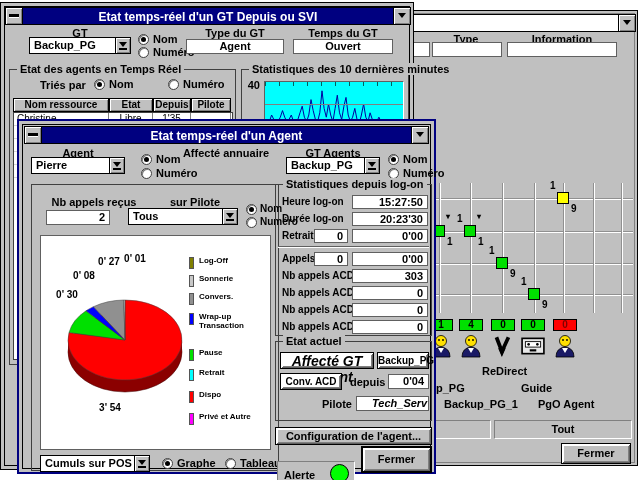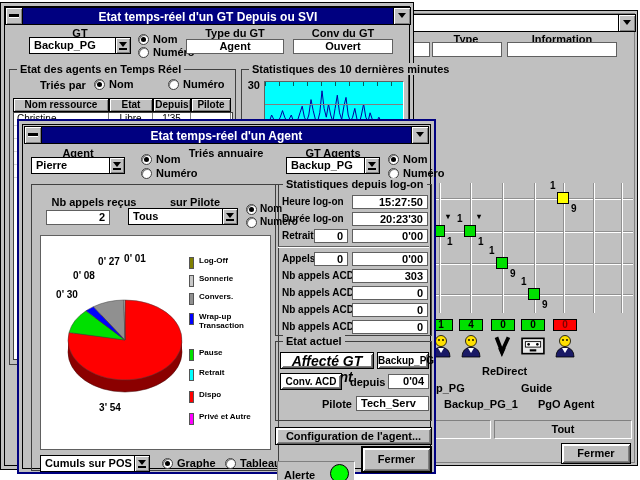--- a/index.html
+++ b/index.html
@@ -24,21 +24,21 @@
   .minbtn { right:0; border-left:1px solid #000; }
   .sysdash { position:absolute; left:3px; top:6px; width:10px; height:3px; background:#000; box-shadow:0 1px 0 #fff; }
   .tri-down { position:absolute; left:4px; top:5px; width:0; height:0;
     border-left:4px solid transparent; border-right:4px solid transparent; border-top:5px solid #000; }
   .lbl { position:absolute; font-weight:bold; font-size:11px; white-space:nowrap; }
   .lbl.c { text-align:center; }
   .fld { position:absolute; background:#fff; border:1px solid #606060; font-weight:bold;
     font-size:11px; line-height:13px; white-space:nowrap; overflow:hidden; }
   .fld.r { text-align:right; padding-right:4px; }
   .fld.c { text-align:center; }
-  .fld.l { padding-left:4px; }
+  .fld.l { padding-left:15px;font-style:italic; }
   .combo { position:absolute; background:#fff; border:1px solid #000; font-weight:bold;
     font-size:11px; line-height:15px; padding-left:4px; white-space:nowrap; }
   .carrow { position:absolute; right:0; top:0; bottom:0; width:15px; background:#c0c0c0;
     border-left:1px solid #000; box-shadow: inset 1px 1px 0 #fff, inset -1px -1px 0 #808080; }
   .carrow .tri { position:absolute; left:3px; top:4px; width:0; height:0;
     border-left:4px solid transparent; border-right:4px solid transparent; border-top:5px solid #000; }
   .carrow .bar { position:absolute; left:3px; top:10px; width:8px; height:2px; background:#000; }
   .radio { position:absolute; width:11px; height:11px; border-radius:50%; background:#fff;
     border:1px solid #404040; box-shadow: inset 1px 1px 0 #808080; }
   .radio.sel::after { content:""; position:absolute; left:2px; top:2px; width:5px; height:5px;
@@ -195,21 +195,21 @@
         <div class="bar"></div>
       </div>
   </div>
   <div class="radio sel" style="left:137px; top:31px;"></div>
   <div class="rlbl" style="left:152px; top:30px;">Nom</div>
   <div class="radio" style="left:137px; top:44px;"></div>
   <div class="rlbl" style="left:152px; top:43px;">Numéro</div>
 
   <div class="lbl c" style="left:185px; top:24px; width:98px;">Type du GT</div>
   <div class="fld c" style="left:185px; top:36px; width:98px; height:15px;">Agent</div>
-  <div class="lbl c" style="left:292px; top:24px; width:100px;">Conv du GT</div>
+  <div class="lbl c" style="left:292px; top:24px; width:100px;">Temps du GT</div>
   <div class="fld c" style="left:292px; top:36px; width:100px; height:15px;">Ouvert</div>
 
   <div class="group" style="left:8px; top:66px; width:227px; height:296px;">
     <div class="glabel">Etat des agents en Temps Réel</div>
     <div class="lbl" style="left:30px; top:9px;">Triés par</div>
     <div class="radio sel" style="left:84px; top:9px;"></div>
     <div class="rlbl" style="left:99px; top:8px;">Nom</div>
     <div class="radio" style="left:158px; top:9px;"></div>
     <div class="rlbl" style="left:173px; top:8px;">Numéro</div>
     <div id="agents-header" style="position:absolute; left:3px; top:28px; width:220px; height:14px; white-space:nowrap; font-size:0;"><div class="hdrcell" style="width: 96px; height: 14px; line-height: 12px;">Nom ressource</div><div class="hdrcell" style="width: 44px; height: 14px; line-height: 12px;">Etat</div><div class="hdrcell" style="width: 38px; height: 14px; line-height: 12px;">Depuis</div><div class="hdrcell" style="width: 40px; height: 14px; line-height: 12px;">Pilote</div></div>
@@ -217,21 +217,21 @@
         <div class="trow"><div class="tcell" style="width: 95px; text-align: left; padding-left: 3px;">Christine</div><div class="tcell" style="width: 44px; text-align: center;">Libre</div><div class="tcell" style="width: 38px; text-align: center;">1'35</div><div class="tcell" style="width: 40px; text-align: center;"></div></div>
         <div class="trow"><div class="tcell" style="width: 95px; text-align: left; padding-left: 3px;">Gildas</div><div class="tcell" style="width: 44px; text-align: center;"></div><div class="tcell" style="width: 38px; text-align: center;"></div><div class="tcell" style="width: 40px; text-align: center;"></div></div>
         <div class="trow"><div class="tcell" style="width: 95px; text-align: left; padding-left: 3px;">Jean-M</div><div class="tcell" style="width: 44px; text-align: center;"></div><div class="tcell" style="width: 38px; text-align: center;"></div><div class="tcell" style="width: 40px; text-align: center;"></div></div>
         <div class="trow"><div class="tcell" style="width: 95px; text-align: left; padding-left: 3px;">Jocely</div><div class="tcell" style="width: 44px; text-align: center;"></div><div class="tcell" style="width: 38px; text-align: center;"></div><div class="tcell" style="width: 40px; text-align: center;"></div></div>
         <div class="trow"><div class="tcell" style="width: 95px; text-align: left; padding-left: 3px;">Pierre</div><div class="tcell" style="width: 44px; text-align: center;"></div><div class="tcell" style="width: 38px; text-align: center;"></div><div class="tcell" style="width: 40px; text-align: center;"></div></div>
       </div>
   </div>
 
   <div class="group" style="left:240px; top:66px; width:168px; height:296px;">
     <div class="glabel">Statistiques des 10 dernières minutes</div>
-    <div class="lbl" style="left:2px; top:9px; width:16px; text-align:right;">30</div>
+    <div class="lbl" style="left:2px; top:9px; width:16px; text-align:right;">40</div>
     <div class="plot" style="left:22px; top:11px; width:140px; height:46px;">
       <svg id="spark" width="138" height="44" preserveAspectRatio="none" style="position:absolute; left:0; top:0;">
           <polyline points="0.0,41.8 2.2,37.4 4.4,39.6 6.6,33.0 8.8,37.4 11.0,41.8 13.1,39.6 15.3,35.2 17.5,28.6 19.7,35.2 21.9,39.6 24.1,37.4 26.3,33.0 28.5,39.6 30.7,41.8 32.9,37.4 35.0,30.8 37.2,24.2 39.4,35.2 41.6,39.6 43.8,33.0 46.0,17.6 48.2,28.6 50.4,37.4 52.6,39.6 54.8,30.8 57.0,8.8 59.1,26.4 61.3,35.2 63.5,22.0 65.7,33.0 67.9,39.6 70.1,26.4 72.3,13.2 74.5,30.8 76.7,37.4 78.9,24.2 81.0,15.4 83.2,33.0 85.4,39.6 87.6,35.2 89.8,26.4 92.0,37.4 94.2,41.8 96.4,33.0 98.6,22.0 100.8,35.2 103.0,39.6 105.1,30.8 107.3,37.4 109.5,41.8 111.7,39.6 113.9,35.2 116.1,39.6 118.3,41.8 120.5,44.0 122.7,39.6 124.9,41.8 127.0,44.0 129.2,41.8 131.4,44.0 133.6,44.0 135.8,41.8 138.0,44.0" fill="none" stroke="#0000a0" stroke-width="1"></polyline>
         </svg>
       <div class="midline" style="top:22px;"></div>
       <div class="ticks"></div>
     </div>
   </div>
 </div>
 
@@ -252,21 +252,21 @@
     <div class="carrow">
         <div class="tri"></div>
         <div class="bar"></div>
       </div>
   </div>
   <div class="radio sel" style="left:122px; top:33px;"></div>
   <div class="rlbl" style="left:137px; top:32px;">Nom</div>
   <div class="radio" style="left:122px; top:47px;"></div>
   <div class="rlbl" style="left:137px; top:46px;">Numéro</div>
 
-  <div class="lbl c" style="left:157px; top:26px; width:100px;">Triés annuaire</div>
+  <div class="lbl c" style="left:157px; top:26px; width:100px;">Affecté annuaire</div>
 
   <div class="lbl c" style="left:267px; top:26px; width:94px;">GT Agents</div>
   <div class="combo" style="left:267px; top:36px; width:94px; height:17px;">
     <span>Backup_PG</span>
     <div class="carrow">
         <div class="tri"></div>
         <div class="bar"></div>
       </div>
   </div>
   <div class="radio sel" style="left:369px; top:33px;"></div>

